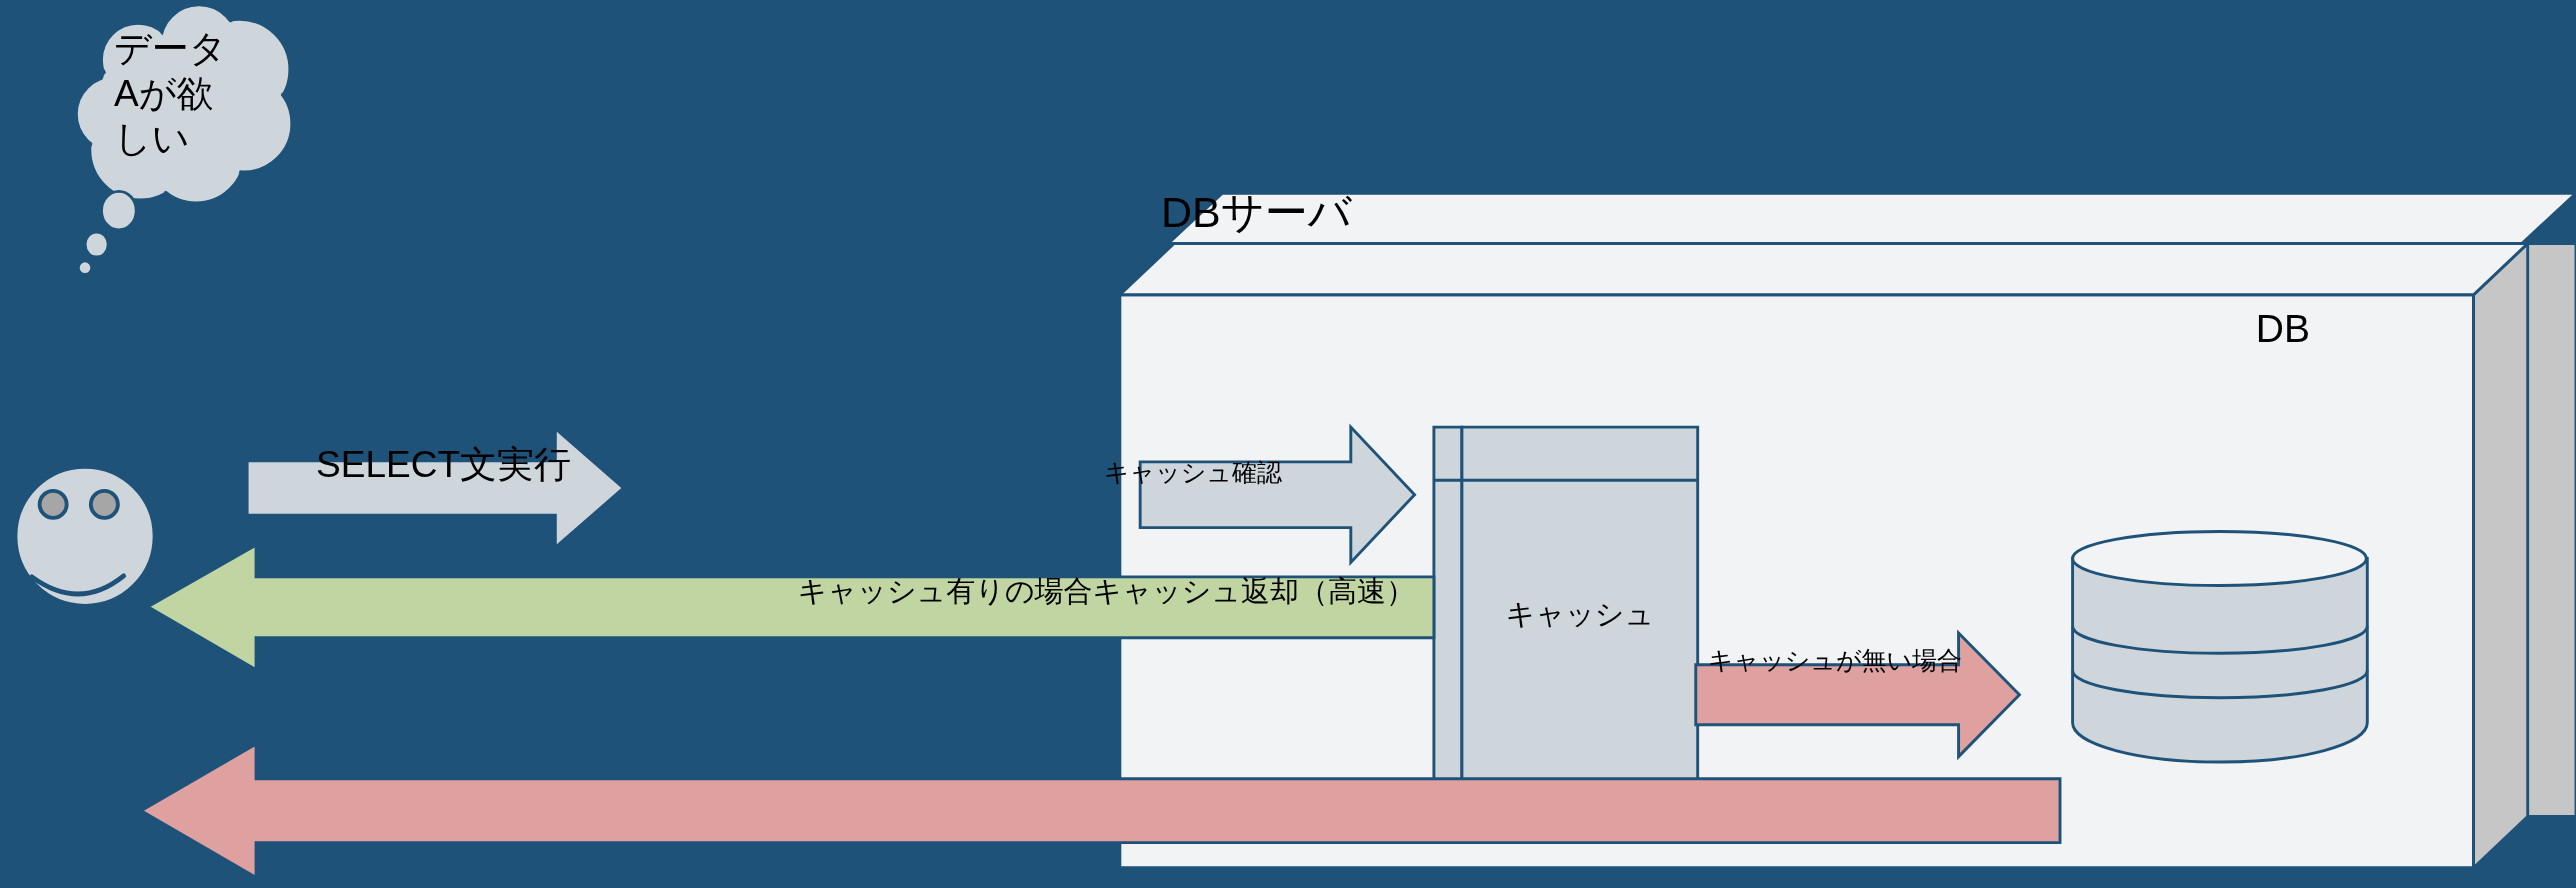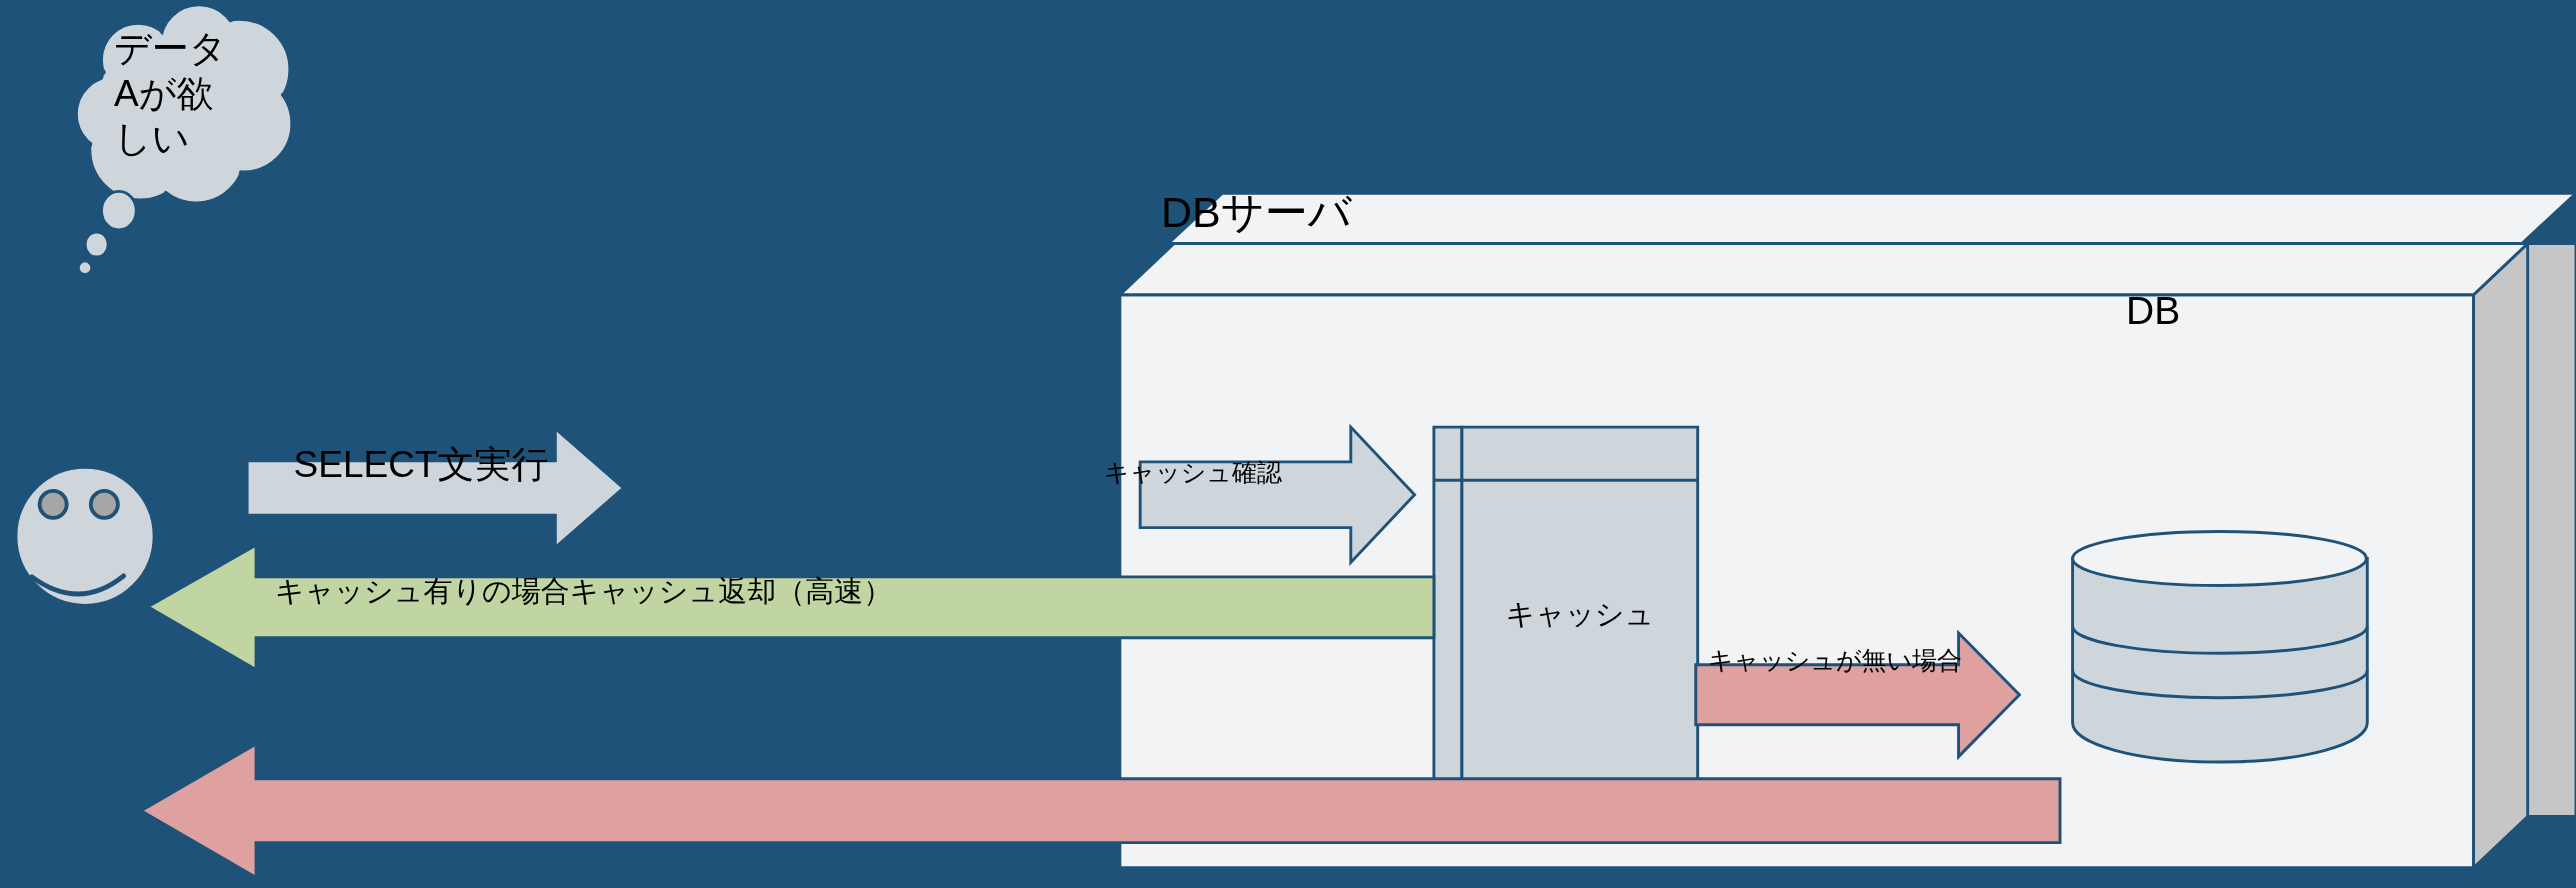--- a/index.html
+++ b/index.html
@@ -108,27 +108,27 @@
     </g>
 
   </svg>
 
   <div class="lbl" style="left: 114px; top: 25.6px; font-size: 37px; line-height: 45px;">データ</div>
   <div class="lbl" style="left: 114px; top: 71px; font-size: 37px; line-height: 45px;">Aが欲</div>
   <div class="lbl" style="left: 114px; top: 116px; font-size: 37px; line-height: 45px;">しい</div>
 
   <div class="lbl" style="left: 1161px; top: 172px; font-size: 43px; margin-top: 12px;">DBサーバ</div>
 
-  <div class="lbl" style="left: 271px; top: 440px; width: 300px; text-align: center; font-size: 37px;">SELECT文実行</div>
+  <div class="lbl" style="left: 271px; top: 440px; width: 300px; text-align: right; font-size: 37px;">SELECT文実行</div>
 
   <div class="lbl" style="left: 1104px; top: 456px; font-size: 25px;">キャッシュ確認</div>
 
-  <div class="lbl" style="left: 275px; top: 572px; width: 1140px; text-align: left; font-size: 29px;">キャッシュ有りの場合キャッシュ返却（高速）</div>
+  <div class="lbl" style="left: 275px; top: 572px; width: 1140px; text-align: right; font-size: 29px;">キャッシュ有りの場合キャッシュ返却（高速）</div>
 
   <div class="lbl" style="left: 1468px; top: 587px; width: 224px; text-align: center; font-size: 29px; margin-top: 8px;">キャッシュ</div>
 
   <div class="lbl" style="left: 1708px; top: 644px; font-size: 25px;">キャッシュが無い場合</div>
 
-  <div class="lbl" style="left: 2126px; top: 289px; width: 184px; text-align: left; font-size: 39px;">DB</div>
+  <div class="lbl" style="left: 2126px; top: 307px; width: 184px; text-align: right; font-size: 39px;">DB</div>
 
 
 </div>
 
 
 </body></html>

